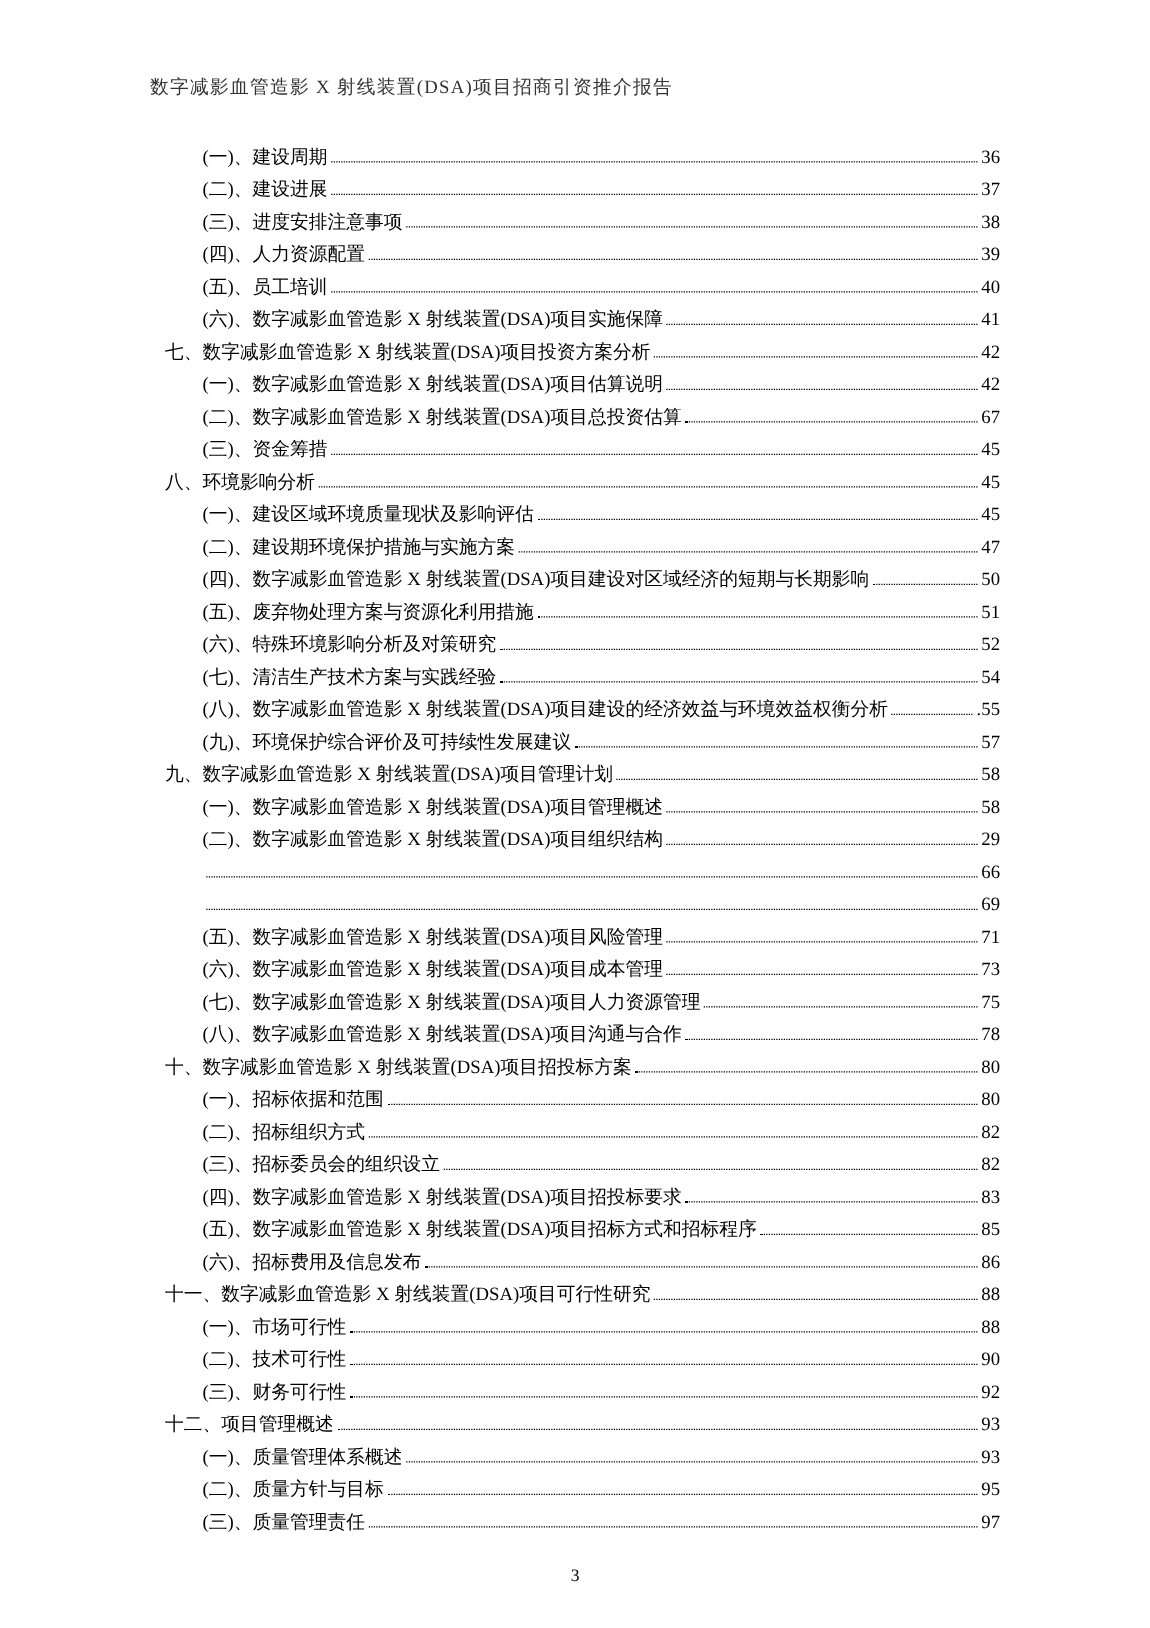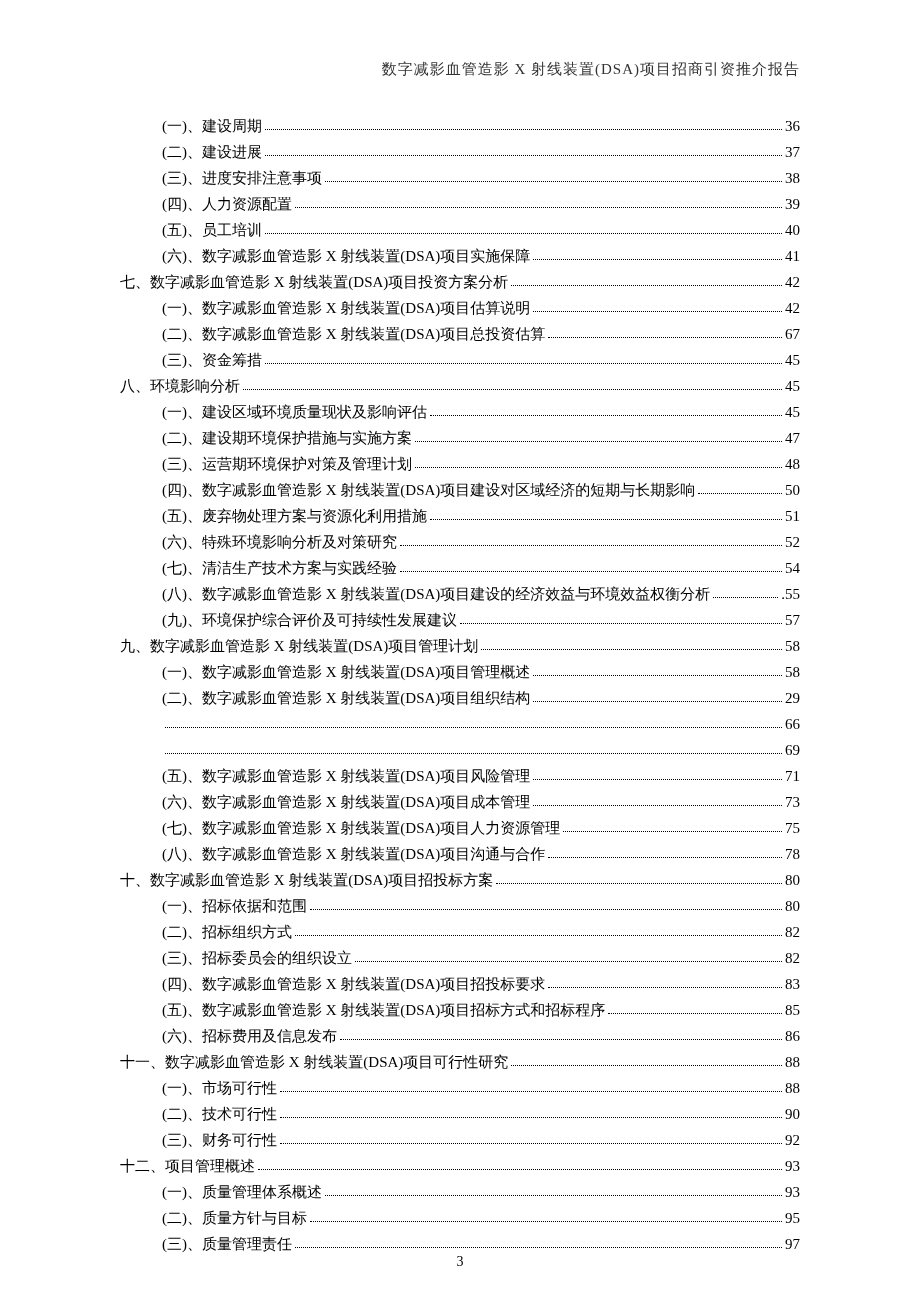--- a/index.html
+++ b/index.html
@@ -11,39 +11,39 @@
     color: #000;
   }
   .page {
     width: 920px;
     min-height: 1302px;
     padding: 60px 120px 40px 120px;
     box-sizing: border-box;
     position: relative;
   }
   .header-title {
-    text-align: right;
+    text-align: left;
     font-size: 15px;
     letter-spacing: 1px;
     margin-bottom: 34px;
     color: #333;
   }
   .toc {
     font-size: 15px;
     line-height: 1.0;
   }
   .toc-row {
     display: flex;
     align-items: flex-start;
     margin: 0;
     padding: 5.5px 0;
     white-space: nowrap;
   }
   .toc-row.level-1 {
-    margin-left: 0;
+    margin-left: 12px;
   }
   .toc-row.level-2 {
     margin-left: 42px;
   }
   .toc-label {
     flex: 0 0 auto;
   }
   .toc-dots {
     flex: 1 1 auto;
     border-bottom: 1.3px dotted #000;
@@ -131,25 +131,20 @@
         <span class="toc-label">(一)、建设区域环境质量现状及影响评估</span>
         <span class="toc-dots"></span>
         <span class="toc-pg">45</span>
       </div>
       <div class="toc-row level-2">
         <span class="toc-label">(二)、建设期环境保护措施与实施方案</span>
         <span class="toc-dots"></span>
         <span class="toc-pg">47</span>
       </div>
       <div class="toc-row level-2">
-        <span class="toc-label">(三)、运营期环境保护对策及管理计划</span>
-        <span class="toc-dots"></span>
-        <span class="toc-pg">48</span>
-      </div>
-      <div class="toc-row level-2">
         <span class="toc-label">(四)、数字减影血管造影 X 射线装置(DSA)项目建设对区域经济的短期与长期影响</span>
         <span class="toc-dots"></span>
         <span class="toc-pg">50</span>
       </div>
       <div class="toc-row level-2">
         <span class="toc-label">(五)、废弃物处理方案与资源化利用措施</span>
         <span class="toc-dots"></span>
         <span class="toc-pg">51</span>
       </div>
       <div class="toc-row level-2">

